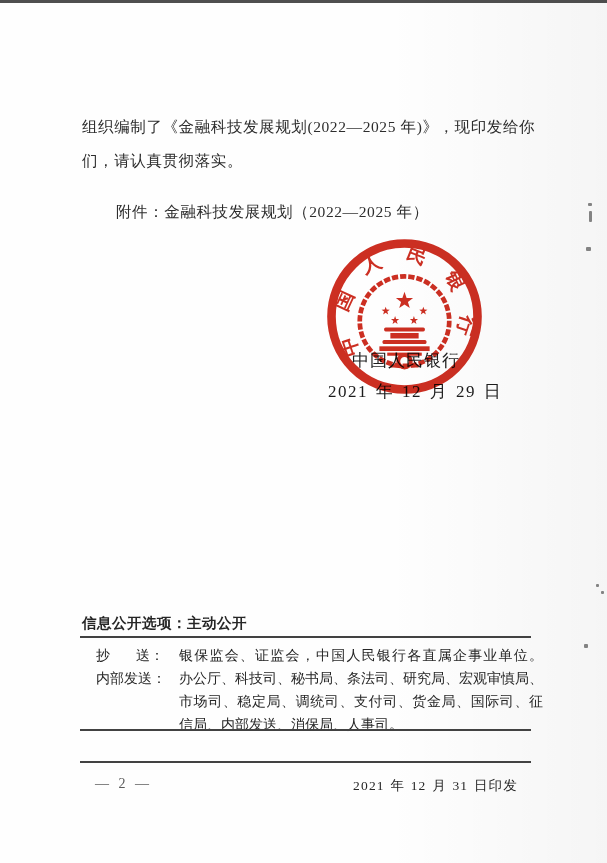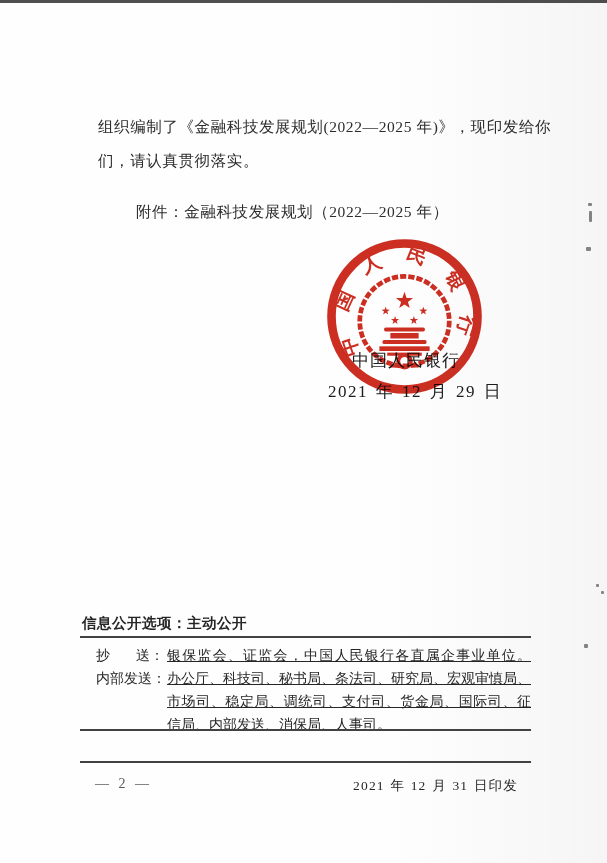--- a/index.html
+++ b/index.html
@@ -17,27 +17,26 @@
   }
   .scan-shade{
     position:absolute;right:0;top:0;width:220px;height:863px;
     background:linear-gradient(to right, rgba(0,0,0,0), rgba(0,0,0,0.035));
     pointer-events:none;
   }
   .para{
     position:absolute;left:82px;top:110px;width:450px;
     font-size:15.5px;line-height:34px;letter-spacing:0.6px;
     color:#2d2d2d;
-    margin-left:16px;
   }
   .para .line{white-space:nowrap;}
   .attachment{
     position:absolute;left:116px;top:202px;
     font-size:15.5px;line-height:20px;letter-spacing:0.6px;
-    white-space:nowrap;color:#2d2d2d;margin-left:20px;
+    white-space:nowrap;color:#2d2d2d;
   }
   .issuer-name{
     position:absolute;left:352px;top:350px;
     font-size:17px;letter-spacing:1px;line-height:21px;
     color:#1d1d1d;white-space:nowrap;z-index:1;
   }
   .seal-date{
     position:absolute;left:328px;top:381px;
     font-size:17px;letter-spacing:1.5px;word-spacing:2px;line-height:21px;
     color:#1b1b1b;white-space:nowrap;z-index:1;
@@ -57,22 +56,22 @@
     position:absolute;left:80px;width:451px;height:2px;
     background:#424242;
   }
   .rule-1{top:636px;}
   .rule-2{top:729px;}
   .rule-3{top:761px;}
   .dsp{
     position:absolute;font-size:14px;line-height:20px;color:#262626;
   }
   .dsp-content{
-    width:364px;left:167px;
-    text-align:justify;text-align-last:justify;text-decoration:underline;
+    width:364px;left:179px;
+    text-align:justify;text-align-last:justify;
   }
   .dsp-content.no-just{text-align:left;text-align-last:left;}
   .footer-left{
     position:absolute;left:96px;top:739px;
     font-size:14px;letter-spacing:5px;line-height:20px;color:#262626;
     white-space:nowrap;
   }
   .footer-right{
     position:absolute;right:89px;top:739px;
     font-size:13.5px;letter-spacing:1.2px;word-spacing:1px;line-height:20px;

